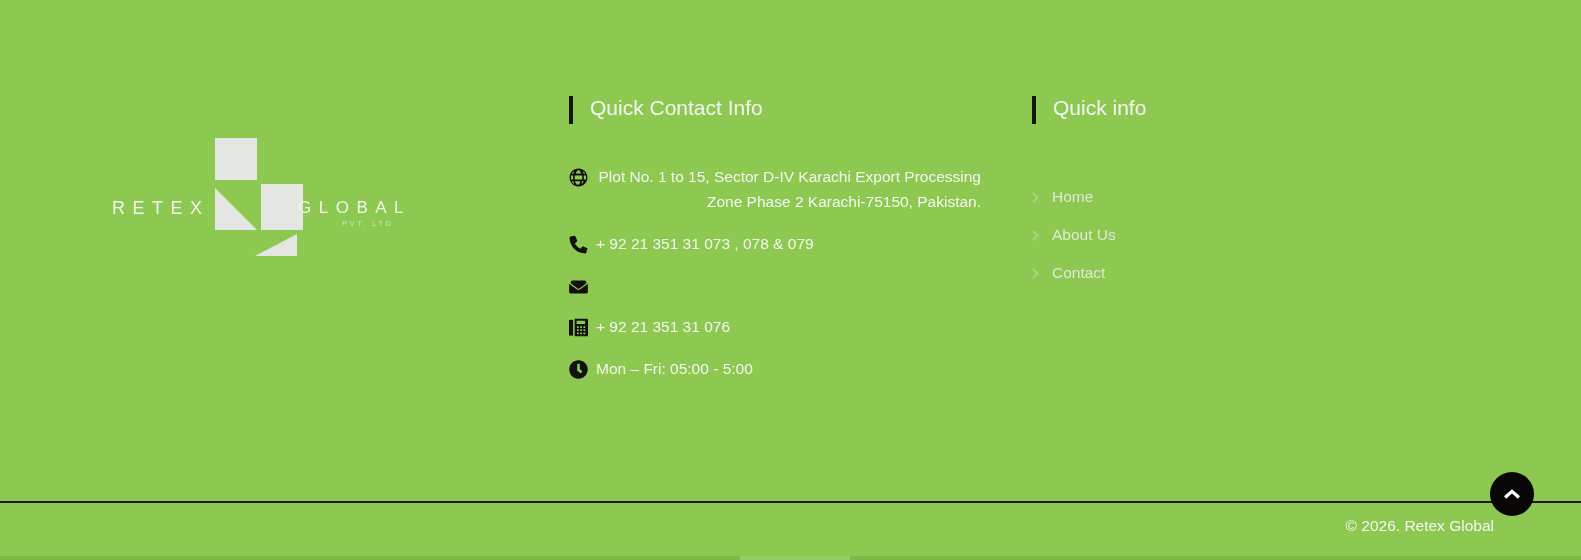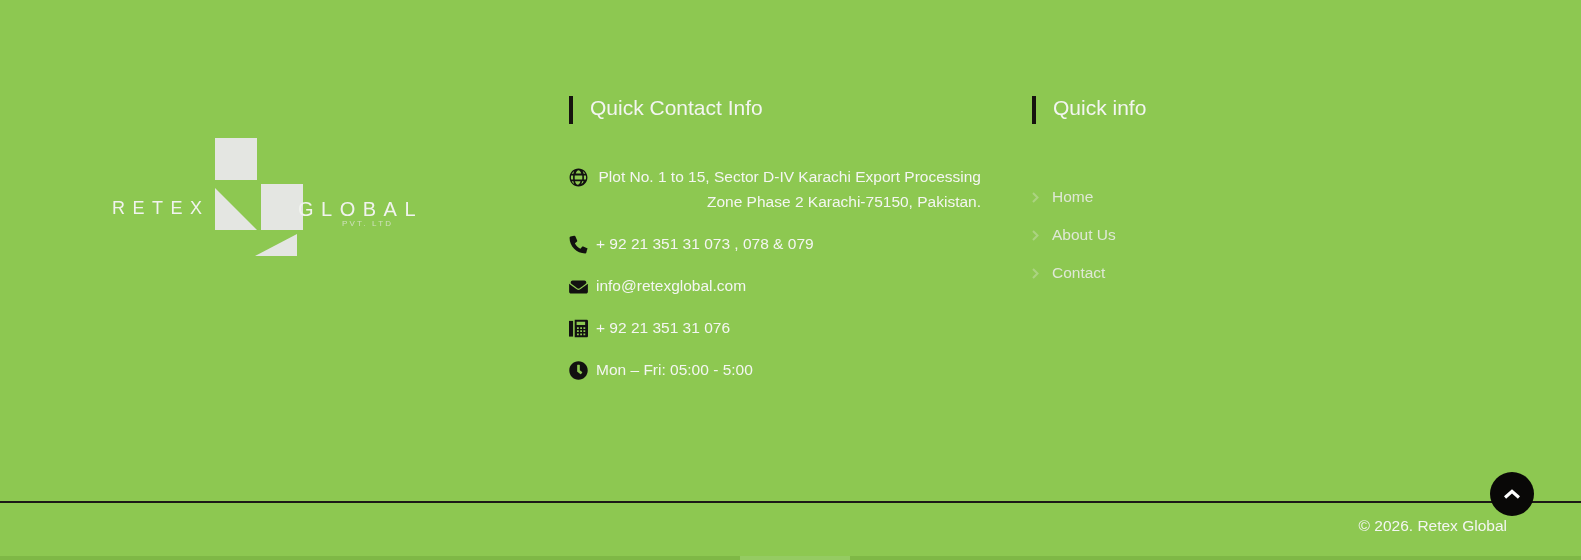--- a/index.html
+++ b/index.html
@@ -49,21 +49,21 @@
     letter-spacing:7.5px;
     color:#f1f3ef;
     font-weight:400;
     white-space:nowrap;
   }
 
   .logo-word-right {
     position:absolute;
     left:186px;
     top:60px;
-    font-size:20px;
+    font-size:17px;
     letter-spacing:7.5px;
     color:#f1f3ef;
     font-weight:400;
     white-space:nowrap;
     text-align:right;
   }
 
   .logo-sub {
     position:absolute;
     left:230px;
@@ -184,21 +184,21 @@
   .footer-bottom {
     position:absolute;
     left:0;
     top:503px;
     width:1581px;
     height:50px;
   }
 
   .copyright {
     position:absolute;
-    right:74px;
+    right:87px;
     top:14px;
     font-size:15.5px;
     color:#f4f6f2;
     white-space:nowrap;
   }
 
   
   .scroll-top {
     position:absolute;
     left:1490px;
@@ -286,21 +286,20 @@
         </span>
         <span class="contact-text">+ 92 21 351 31 073 , 078 &amp; 079</span>
       </div>
 
       <div class="contact-row">
         <span class="contact-icon">
           <svg width="19" height="15" viewBox="0 0 20 16" xmlns="http://www.w3.org/2000/svg">
             <path d="M19.6 5.3c0.2-0.1 0.4 0 0.4 0.2V13.5c0 1.1-0.9 2-2 2H2c-1.1 0-2-0.9-2-2V5.5c0-0.3 0.2-0.4 0.4-0.2 0.9 0.7 2.1 1.6 6.2 4.6 0.8 0.6 2.3 1.9 3.4 1.9 1.1 0 2.5-1.3 3.4-1.9C17.5 6.9 18.7 6 19.6 5.3zM10 10.5c0.7 0 2.1-1.2 2.6-1.6 4.2-3 4.5-3.3 5.4-4.1 0.2-0.1 0.3-0.4 0.3-0.6V3.5c0-1.1-0.9-2-2-2H3.7c-1.1 0-2 0.9-2 2v0.7c0 0.2 0.1 0.5 0.3 0.6 0.9 0.7 1.2 1 5.4 4.1C7.9 9.3 9.3 10.5 10 10.5z"></path>
           </svg>
         </span>
-        <span class="contact-text">info@retexglobal.com</span>
       </div>
 
       <div class="contact-row">
         <span class="contact-icon">
           <svg width="19" height="19" viewBox="0 0 20 20" xmlns="http://www.w3.org/2000/svg">
             <rect x="0" y="2" width="4.3" height="16.5"></rect>
             <path d="M6 0.8h12.6c0.8 0 1.4 0.6 1.4 1.4v15.6c0 0.8-0.6 1.4-1.4 1.4H6V0.8zM8 3v3.3h9V3H8zm0.4 5.6v1.9h1.9V8.6H8.4zm3.4 0v1.9h1.9V8.6h-1.9zm3.4 0v1.9h1.9V8.6h-1.9zM8.4 11.9v1.9h1.9v-1.9H8.4zm3.4 0v1.9h1.9v-1.9h-1.9zm3.4 0v1.9h1.9v-1.9h-1.9zM8.4 15.2v1.9h1.9v-1.9H8.4zm3.4 0v1.9h1.9v-1.9h-1.9zm3.4 0v1.9h1.9v-1.9h-1.9z"></path>
           </svg>
         </span>
         <span class="contact-text">+ 92 21 351 31 076</span>

